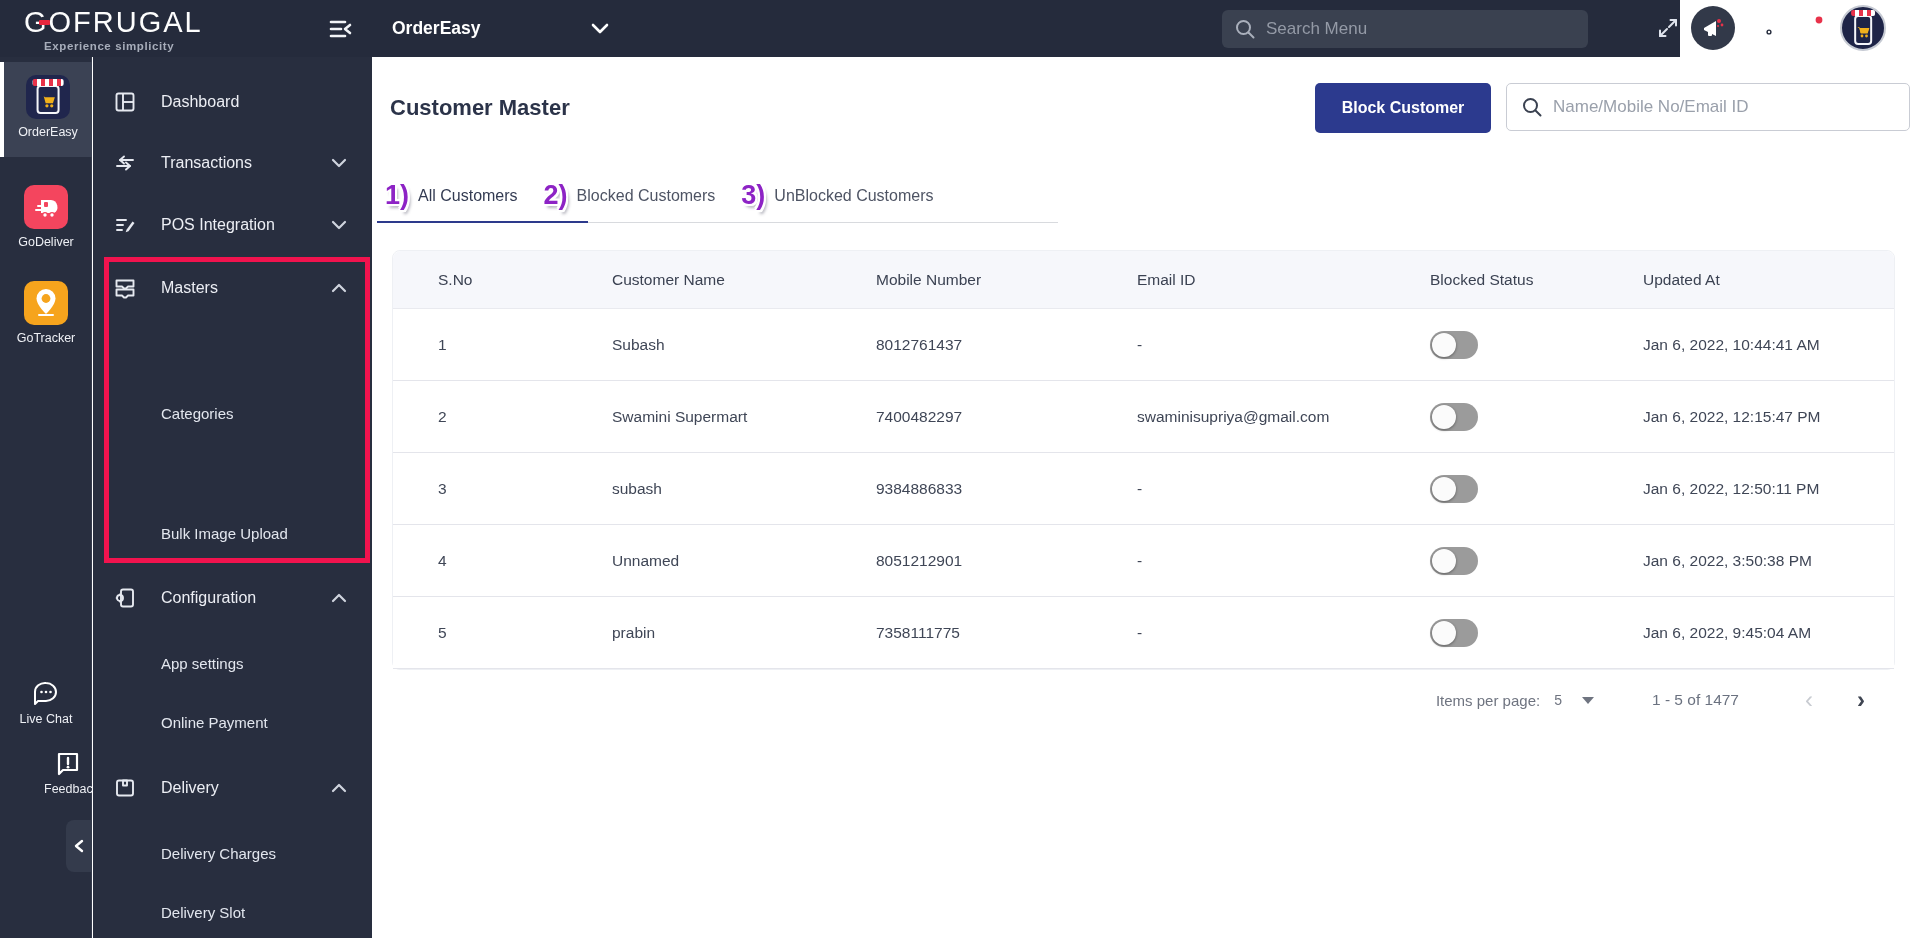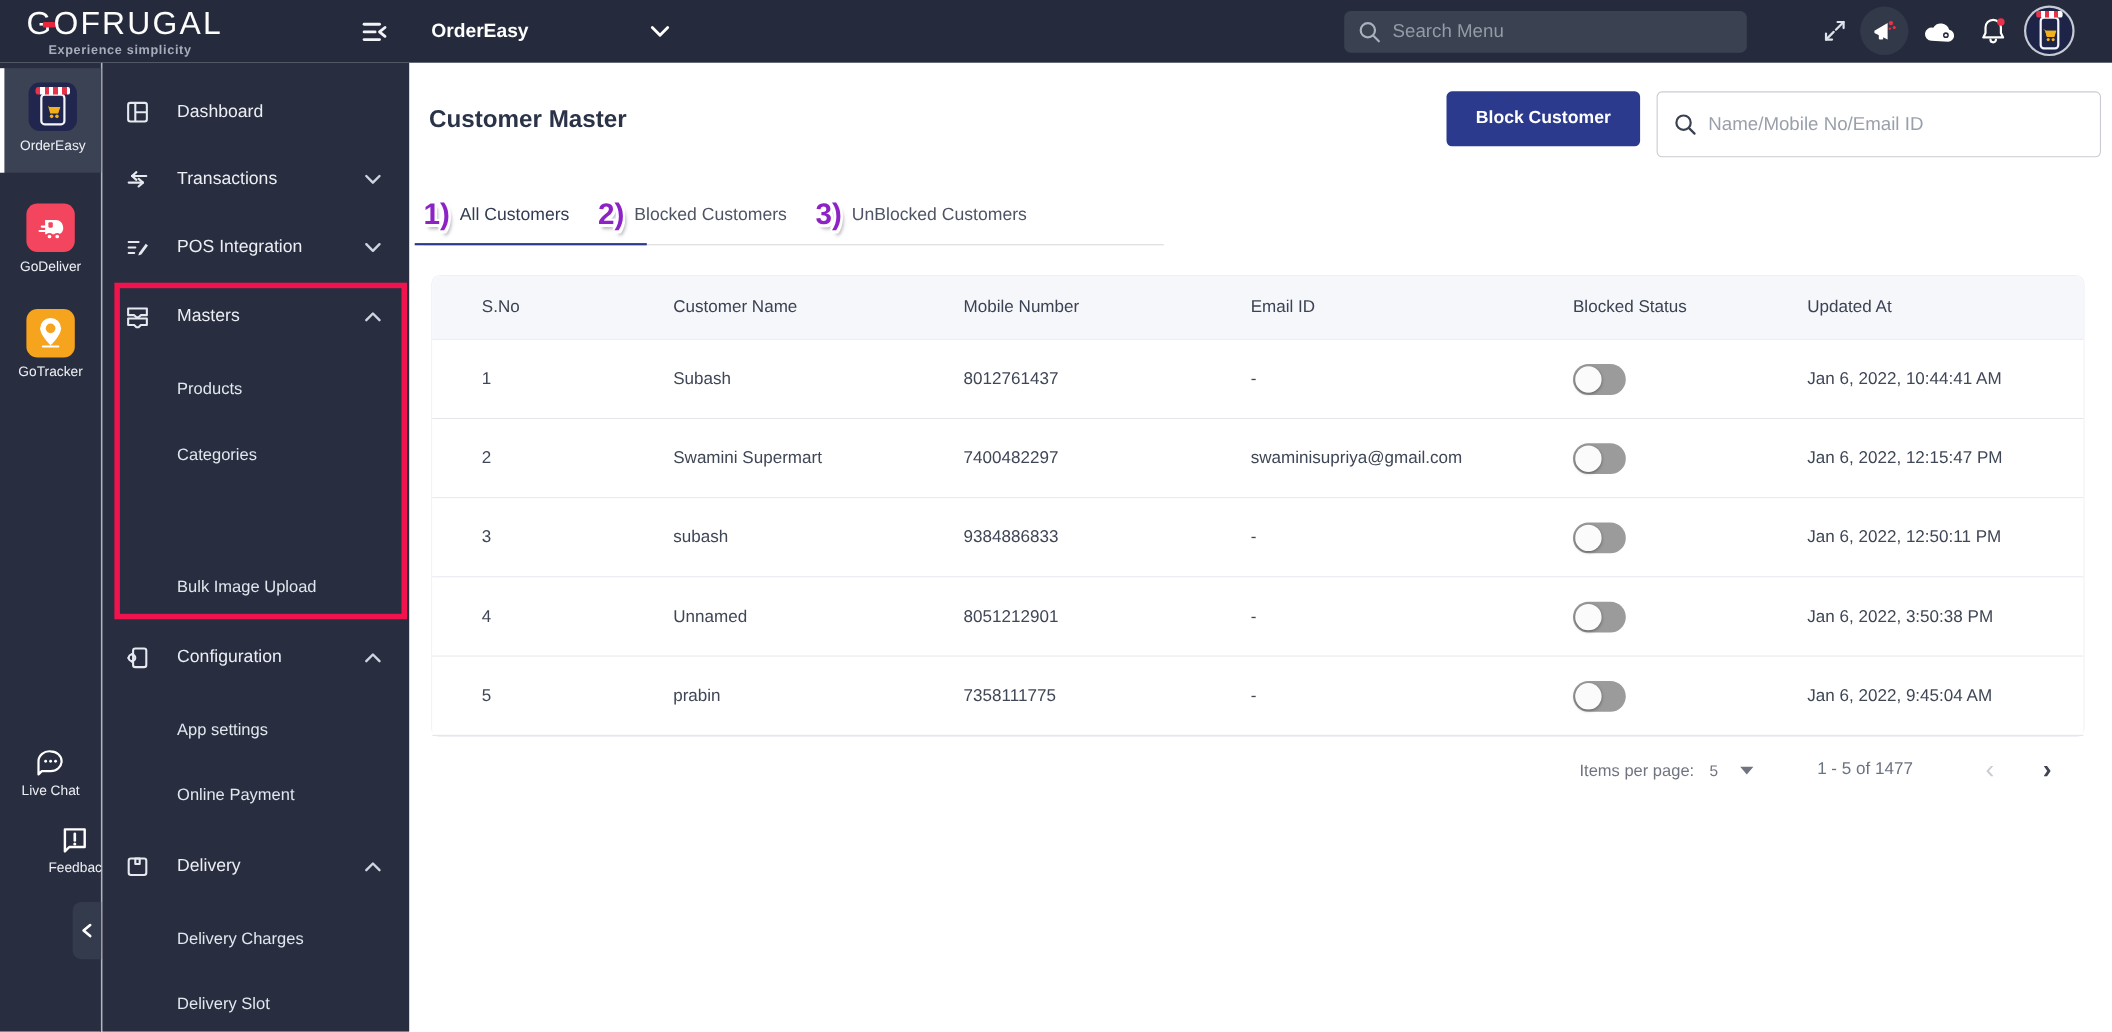--- a/index.html
+++ b/index.html
@@ -1,20 +1,20 @@
 <!DOCTYPE html>
 <html><head>
 <meta charset="utf-8">
 <style>
   * { margin:0; padding:0; box-sizing:border-box; }
   html,body { width:1920px; height:938px; overflow:hidden; }
   body { font-family:"Liberation Sans","DejaVu Sans",sans-serif; background:#ffffff; position:relative; }
 
   
-  .topbar { position:absolute; left:0; top:0; width:1920px; height:57px; background:#252b3c; z-index:30; }
+  .topbar { position:absolute; left:0; top:0; width:1680px; height:57px; background:#252b3c; z-index:30; }
   .logo { position:absolute; left:24px; top:8px; color:#fff; }
   .logo-text { font-size:29px; letter-spacing:2px; font-weight:400; color:#fdfdfd; position:relative; line-height:1; }
   .logo-g { position:relative; display:inline-block; }
   .logo-g .red-dash { position:absolute; right:-1px; top:12px; width:11px; height:5px; background:#e8273e; border-radius:1px; }
   .logo-tagline { font-size:11.5px; color:#a7adba; letter-spacing:.6px; margin:3px 0 0 20px;font-weight:bold; }
   .collapse-ic { position:absolute; left:328px; top:16px; width:26px; height:26px; cursor:pointer; }
   .product-sel { position:absolute; left:392px; top:0; height:57px; display:flex; align-items:center; gap:110px; color:#fff; cursor:pointer; }
   .product-sel .name { font-size:17.5px; font-weight:600; }
   .tb-search { position:absolute; left:1222px; top:10px; width:366px; height:38px; background:#3a4150; border-radius:6px; display:flex; align-items:center; padding:0 12px; }
   .tb-search input { background:transparent; border:none; outline:none; color:#cfd4dd; font-size:17px; margin-left:10px; width:300px; font-family:inherit; }
@@ -53,21 +53,21 @@
   .sb-row.child.selected-child::before { content:""; position:absolute; left:55px; top:0; width:212px; height:48px; background:#3a4152; border-radius:6px; }
   .sb-row.child .slabel { position:absolute; z-index:1; }
 
   
   .redbox { position:absolute; left:104px; top:257px; width:266px; height:306px; border:5px solid #f1134e; z-index:40; pointer-events:none; }
 
   
   .main { position:absolute; left:372px; top:57px; width:1548px; height:881px; background:#ffffff; }
   .page-title { position:absolute; left:18px; top:38px; font-size:22px; font-weight:700; color:#2b3349; }
   .block-btn { position:absolute; left:943px; top:26px; width:176px; height:50px; background:#2c3a8e; color:#fff; border:none; border-radius:5px; font-size:16px; font-weight:600; font-family:inherit; cursor:pointer; }
-  .page-search { position:absolute; left:1134px; top:26px; width:404px; height:60px; border:1px solid #c9ccd4; border-radius:5px; background:#fff; display:flex; align-items:center; padding:0 14px; }
+  .page-search { position:absolute; left:1134px; top:26px; width:404px; height:48px; border:1px solid #c9ccd4; border-radius:5px; background:#fff; display:flex; align-items:center; padding:0 14px; }
   .page-search input { border:none; outline:none; font-size:17px; color:#3a4150; margin-left:10px; width:330px; font-family:inherit; }
   .page-search input::placeholder { color:#9aa0ab; }
 
   
   .tabs { position:absolute; left:13px; top:128px; width:673px; height:38px; display:flex; align-items:flex-end; }
   .tabs::after { content:""; position:absolute; left:0; bottom:0; width:673px; height:1px; background:#d8dade; }
   .tab { display:flex; align-items:center; margin-right:26px; padding-bottom:14px; position:relative; cursor:pointer; }
   .tab .tnum { font-size:27px; font-weight:800; color:#8d23c5; margin-right:9px; line-height:1;
       text-shadow:-2px -2px 0 #fff,2px -2px 0 #fff,-2px 2px 0 #fff,2px 2px 0 #fff,0 -2px 0 #fff,0 2px 0 #fff,-2px 0 0 #fff,2px 0 0 #fff,3px 4px 3px rgba(90,90,110,.45); }
   .tab .tlabel { font-size:16px; color:#4e5464; white-space:nowrap; }
@@ -321,23 +321,20 @@
         </svg>
       </span>
     <span class="slabel">Masters</span>
     <span class="chev">
         <svg width="16" height="10" viewBox="0 0 16 10">
           <polyline points="2,8 8,2 14,8" fill="none" stroke="#cfd4de" stroke-width="2.2" stroke-linecap="round" stroke-linejoin="round"></polyline>
         </svg>
       </span>
   </div>
 
-  <div class="sb-row child" style="top:272px;">
-    <span class="slabel">Products</span>
-  </div>
 
   <div class="sb-row child" style="top:332px;">
     <span class="slabel">Categories</span>
   </div>
 
 
   <div class="sb-row child" style="top:452px;">
     <span class="slabel">Bulk Image Upload</span>
   </div>
 

